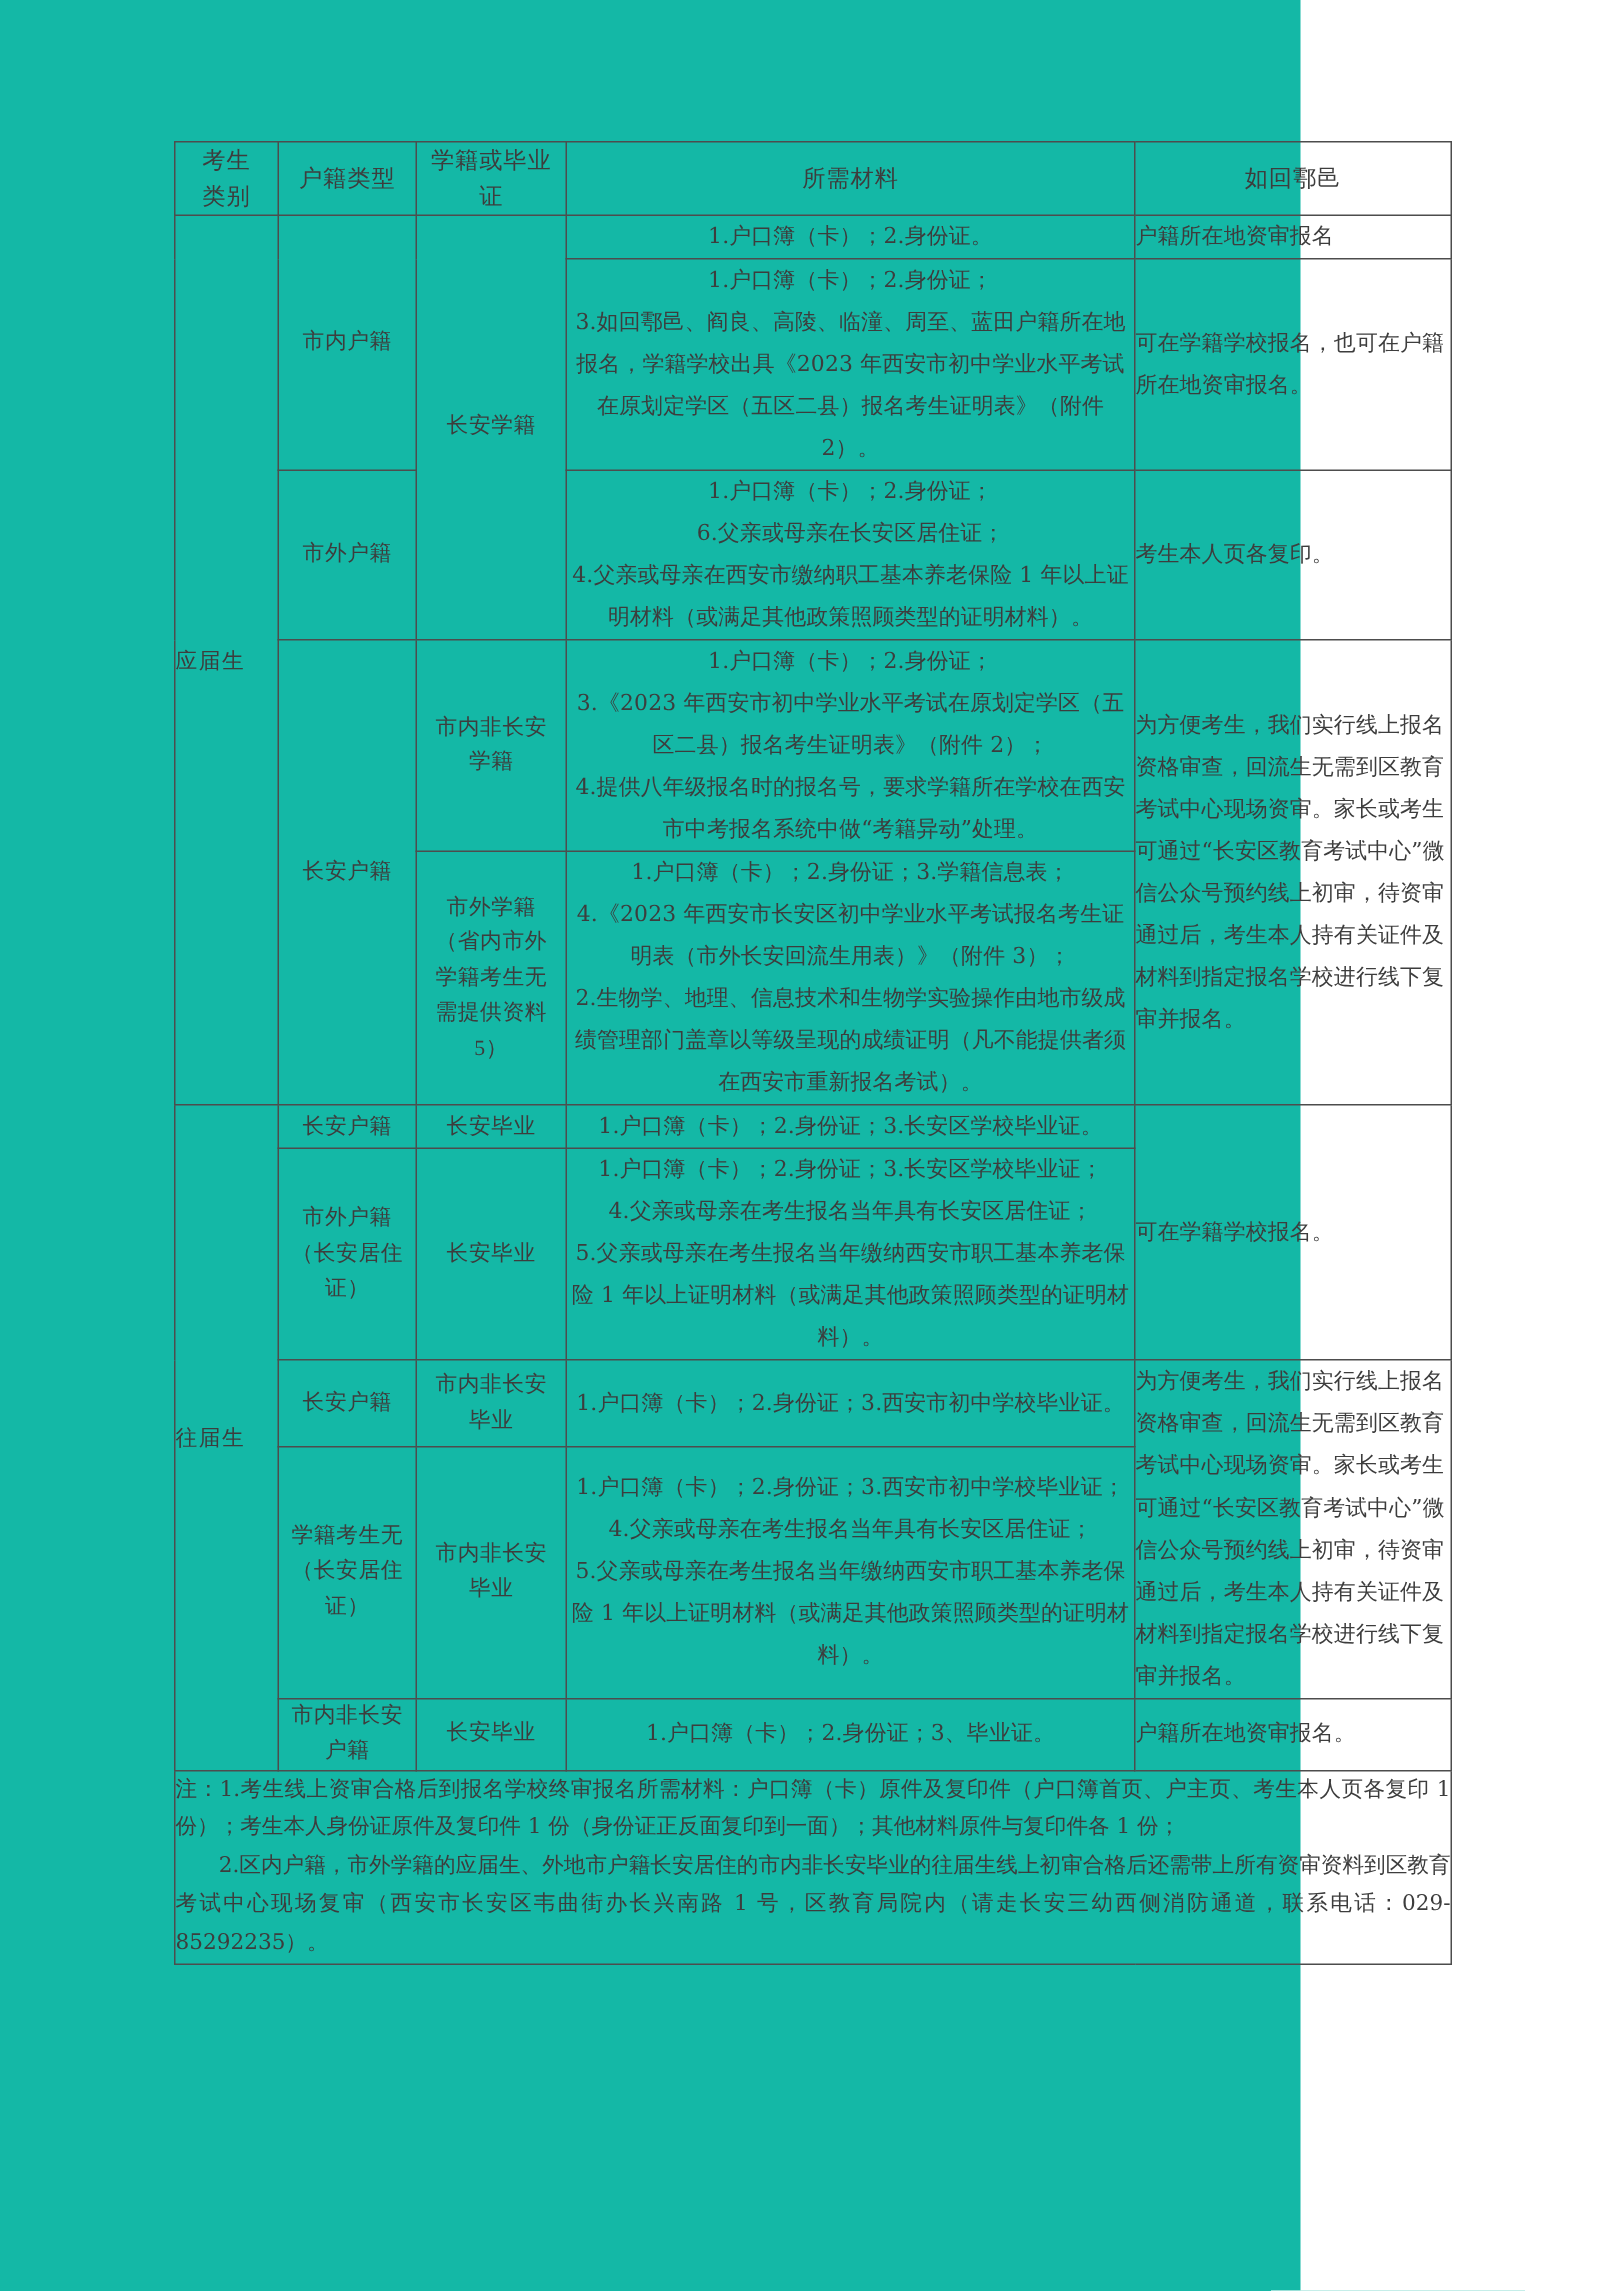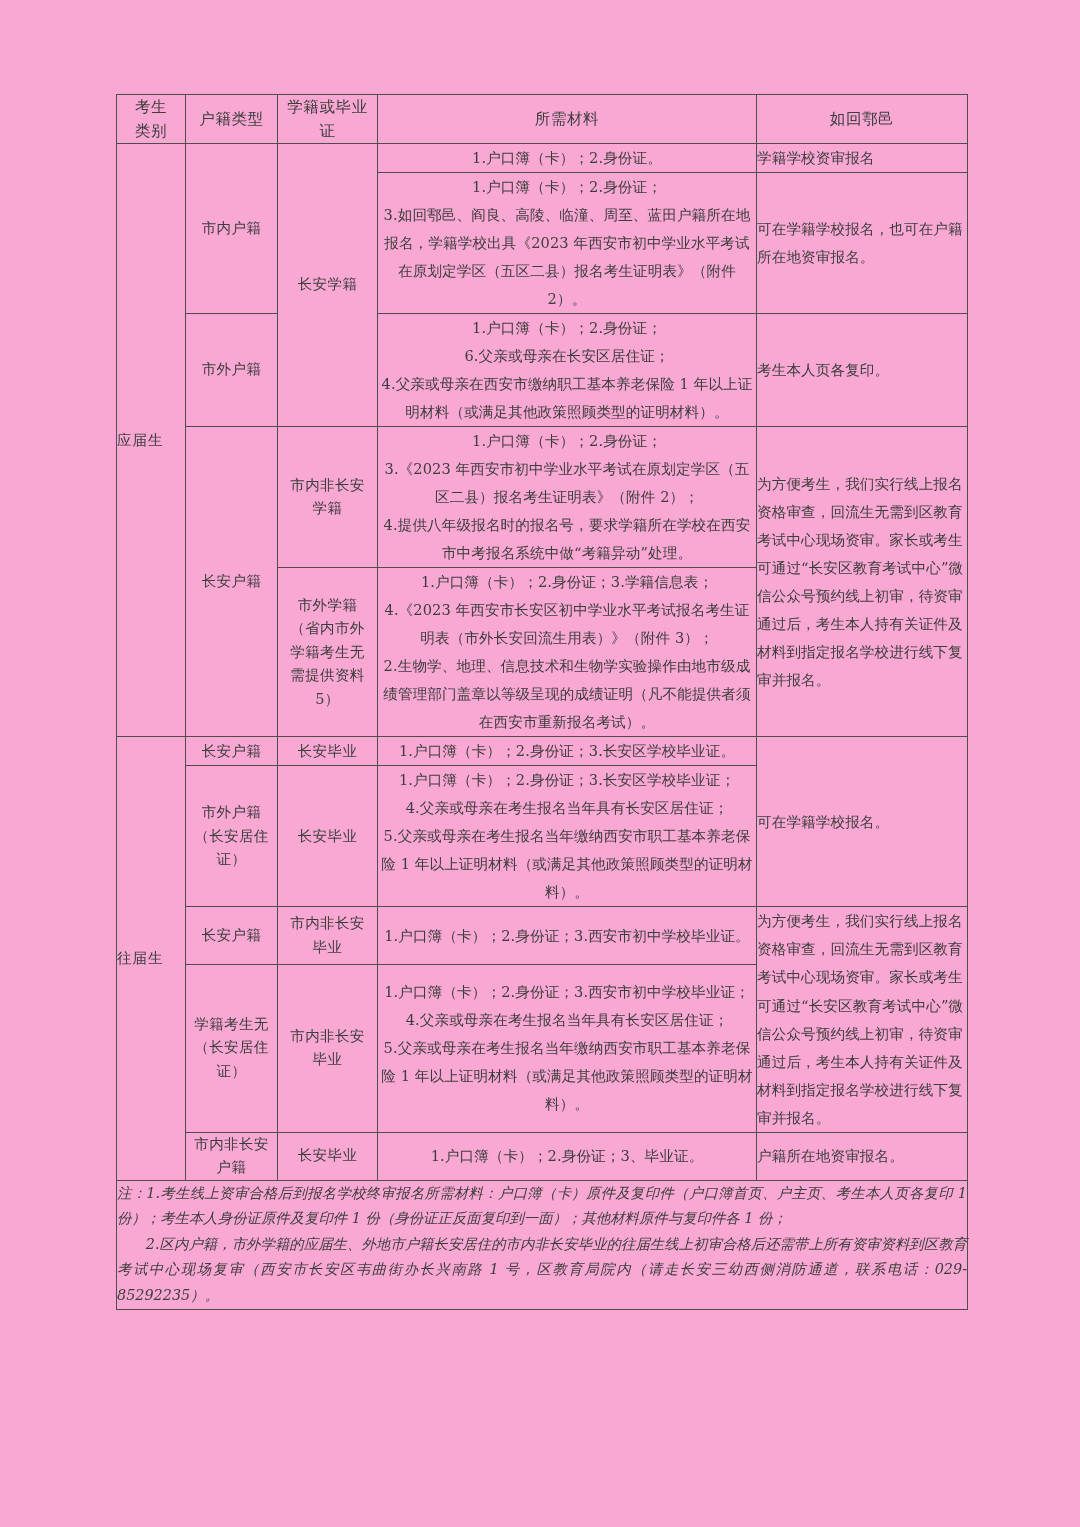--- a/index.html
+++ b/index.html
@@ -10,23 +10,23 @@
   body {
     width: 1080px;
     height: 1527px;
     font-family: "DejaVu Serif", "Liberation Serif", serif;
     color: #3a3a3a;
     -webkit-font-smoothing: antialiased;
   }
 
   #page {
     position: relative;
-    width: 1080px;
+    width: 867px;
     height: 1527px;
-    background: #f9a8d4;
+    background: #14b8a6;
     box-sizing: border-box;
   }
 
   #doc-table-wrap {
     position: absolute;
     left: 116px;
     top: 94px;
     width: 851px;
   }
 
@@ -62,20 +62,21 @@
     color: #2e2e2e;
   }
 
   .ctr {
     text-align: center;
     font-size: 14.5px;
     line-height: 1.62;
     letter-spacing: 0.4px;
     padding: 7px 5px;
     color: #3d3d3d;
+    font-family: Liberation Serif, serif;
   }
 
   .mat {
     text-align: center;
     font-size: 14.6px;
     line-height: 1.92;
     letter-spacing: 0.1px;
     padding: 9px 9px 9px 10px;
     color: #3d3d3d;
   }
@@ -91,21 +92,20 @@
   }
   .zs.v-top { vertical-align: middle; }
 
   .note-cell {
     text-align: left;
     font-size: 14.4px;
     line-height: 1.78;
     letter-spacing: 0px;
     padding: 10px 12px 14px 12px;
     color: #3d3d3d;
-    font-style: italic;
   }
   .note-cell p {
     margin: 0;
     text-align: justify;
     text-justify: inter-ideograph;
   }
   .note-cell p.indent2 {
     text-indent: 2em;
   }
 
@@ -146,21 +146,21 @@
           <th class="hdr-cell">如回鄠邑</th>
         </tr>
       </thead>
       <tbody>
 
         <tr>
           <td class="cat" rowspan="5">应届生</td>
           <td class="ctr" rowspan="2">市内户籍</td>
           <td class="ctr" rowspan="3">长安学籍</td>
           <td class="mat">1.户口簿（卡）；2.身份证。</td>
-          <td class="zs">学籍学校资审报名</td>
+          <td class="zs">户籍所在地资审报名</td>
         </tr>
 
         <tr>
           <td class="mat">
             <div>1.户口簿（卡）；2.身份证；</div>
             <div>3.如回鄠邑、阎良、高陵、临潼、周至、蓝田户籍所在地报名，学籍学校出具《2023 年西安市初中学业水平考试在原划定学区（五区二县）报名考生证明表》（附件 2）。</div>
           </td>
           <td class="zs">可在学籍学校报名，也可在户籍所在地资审报名。</td>
         </tr>
 

